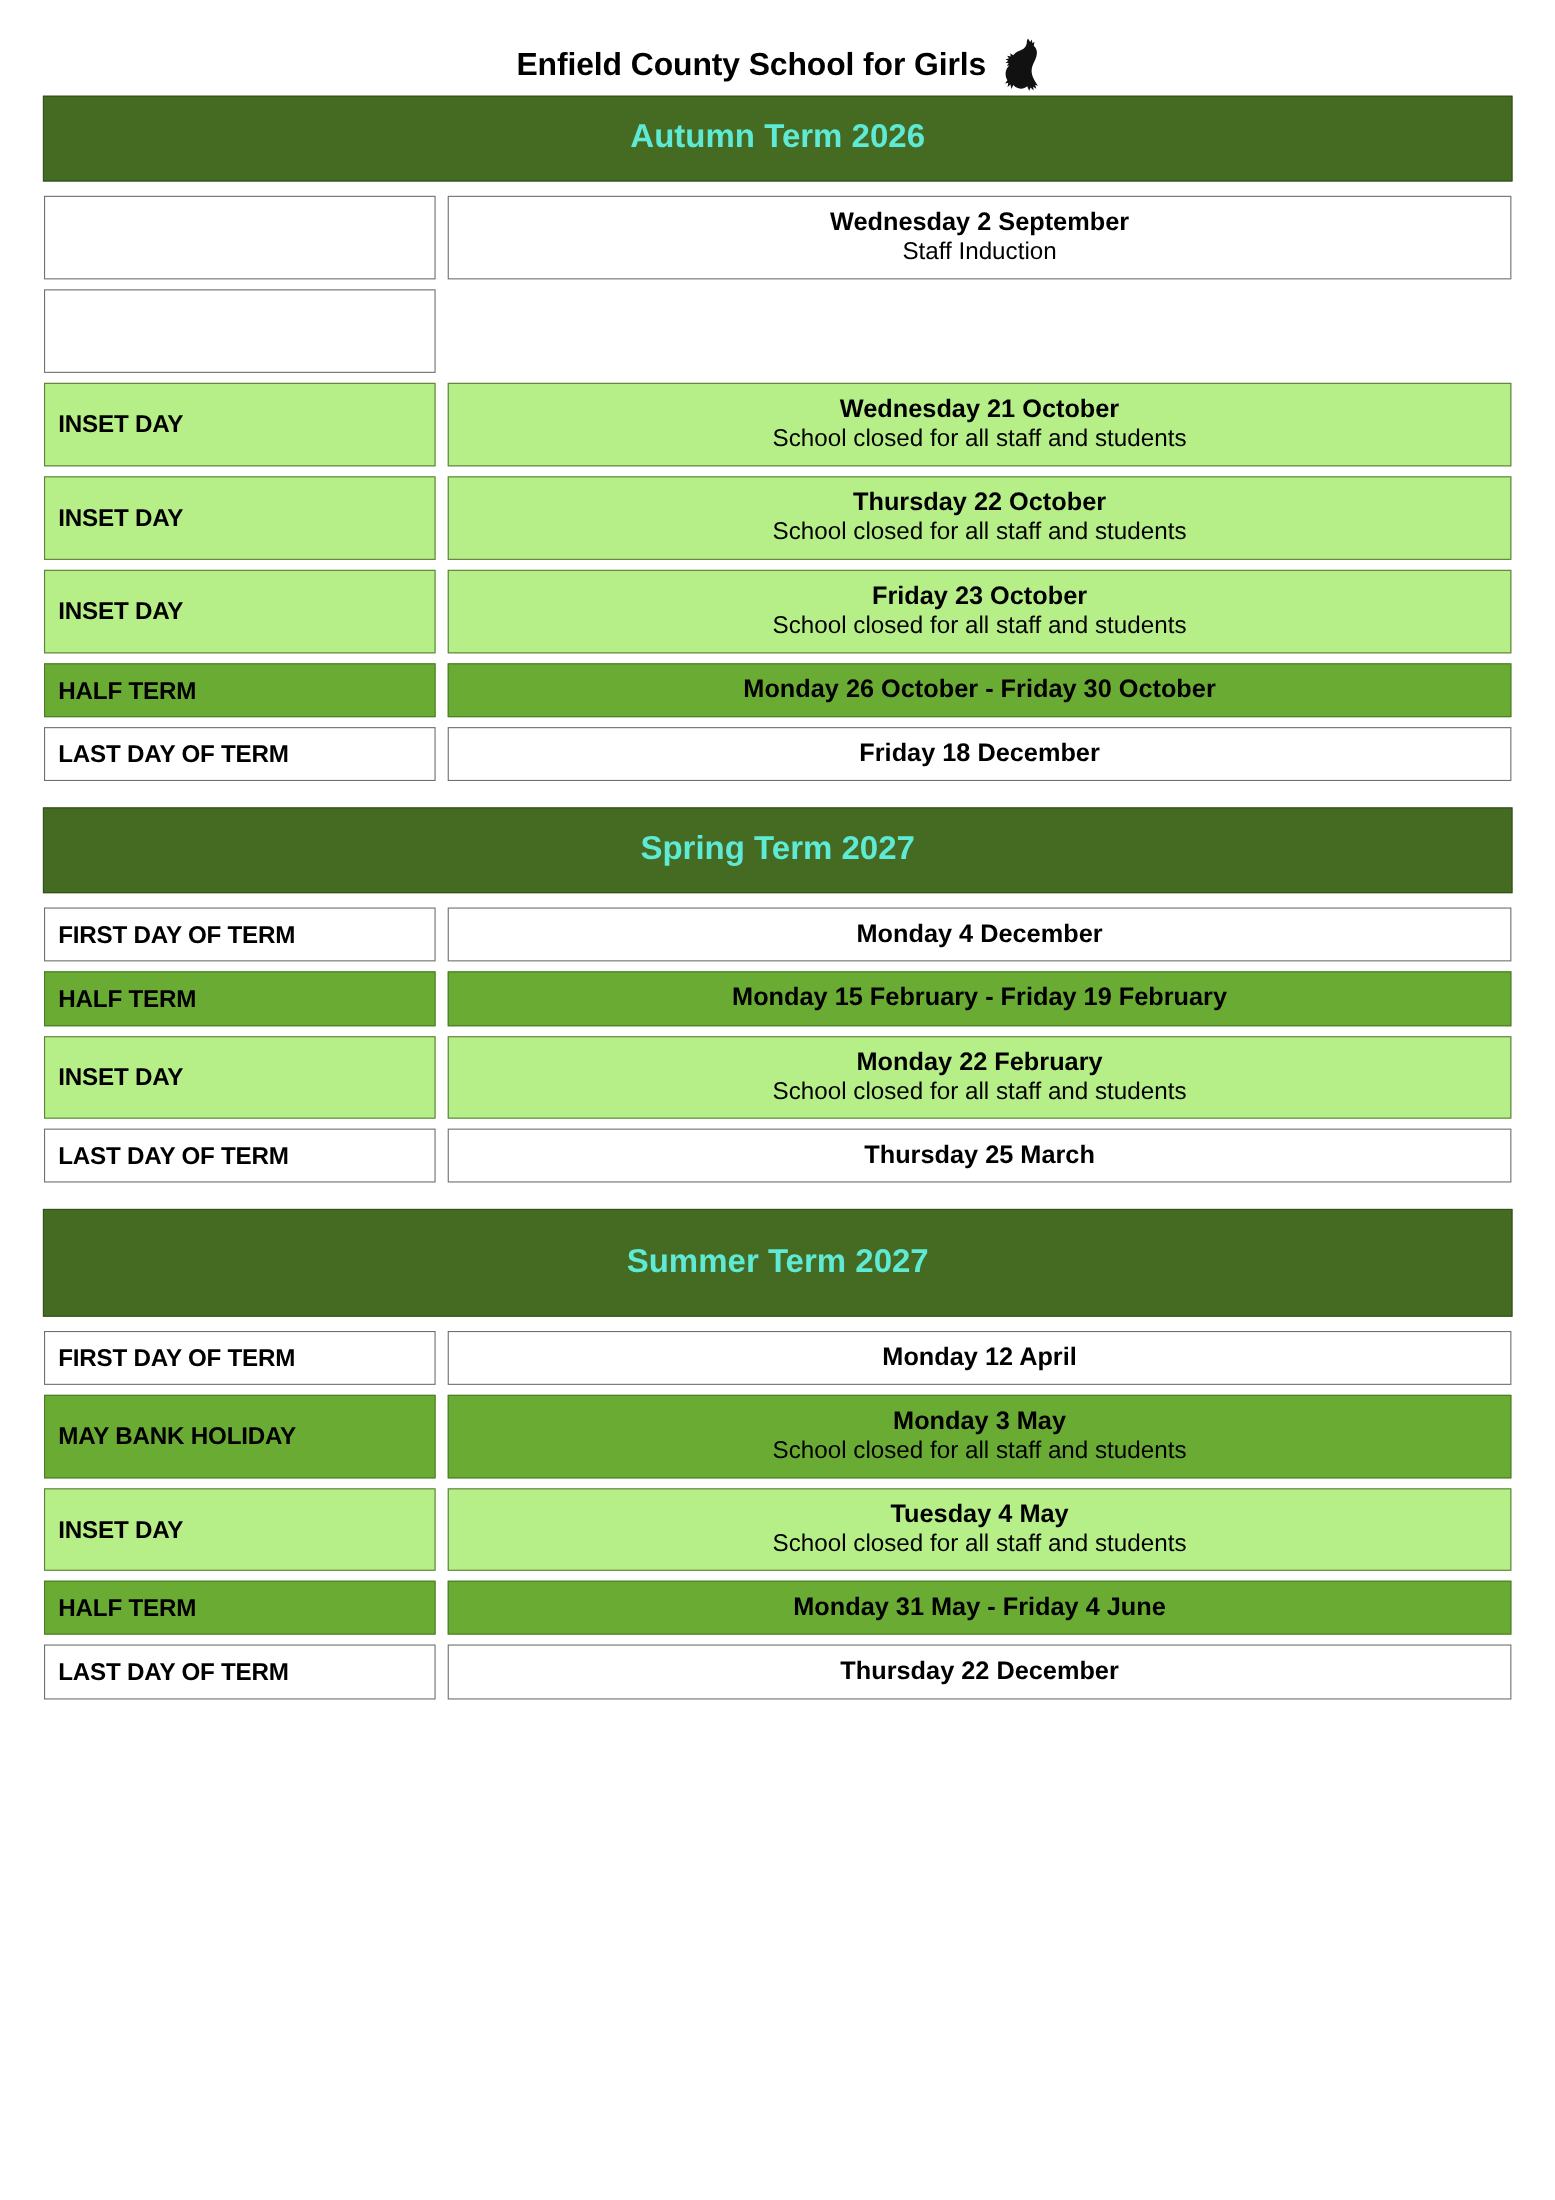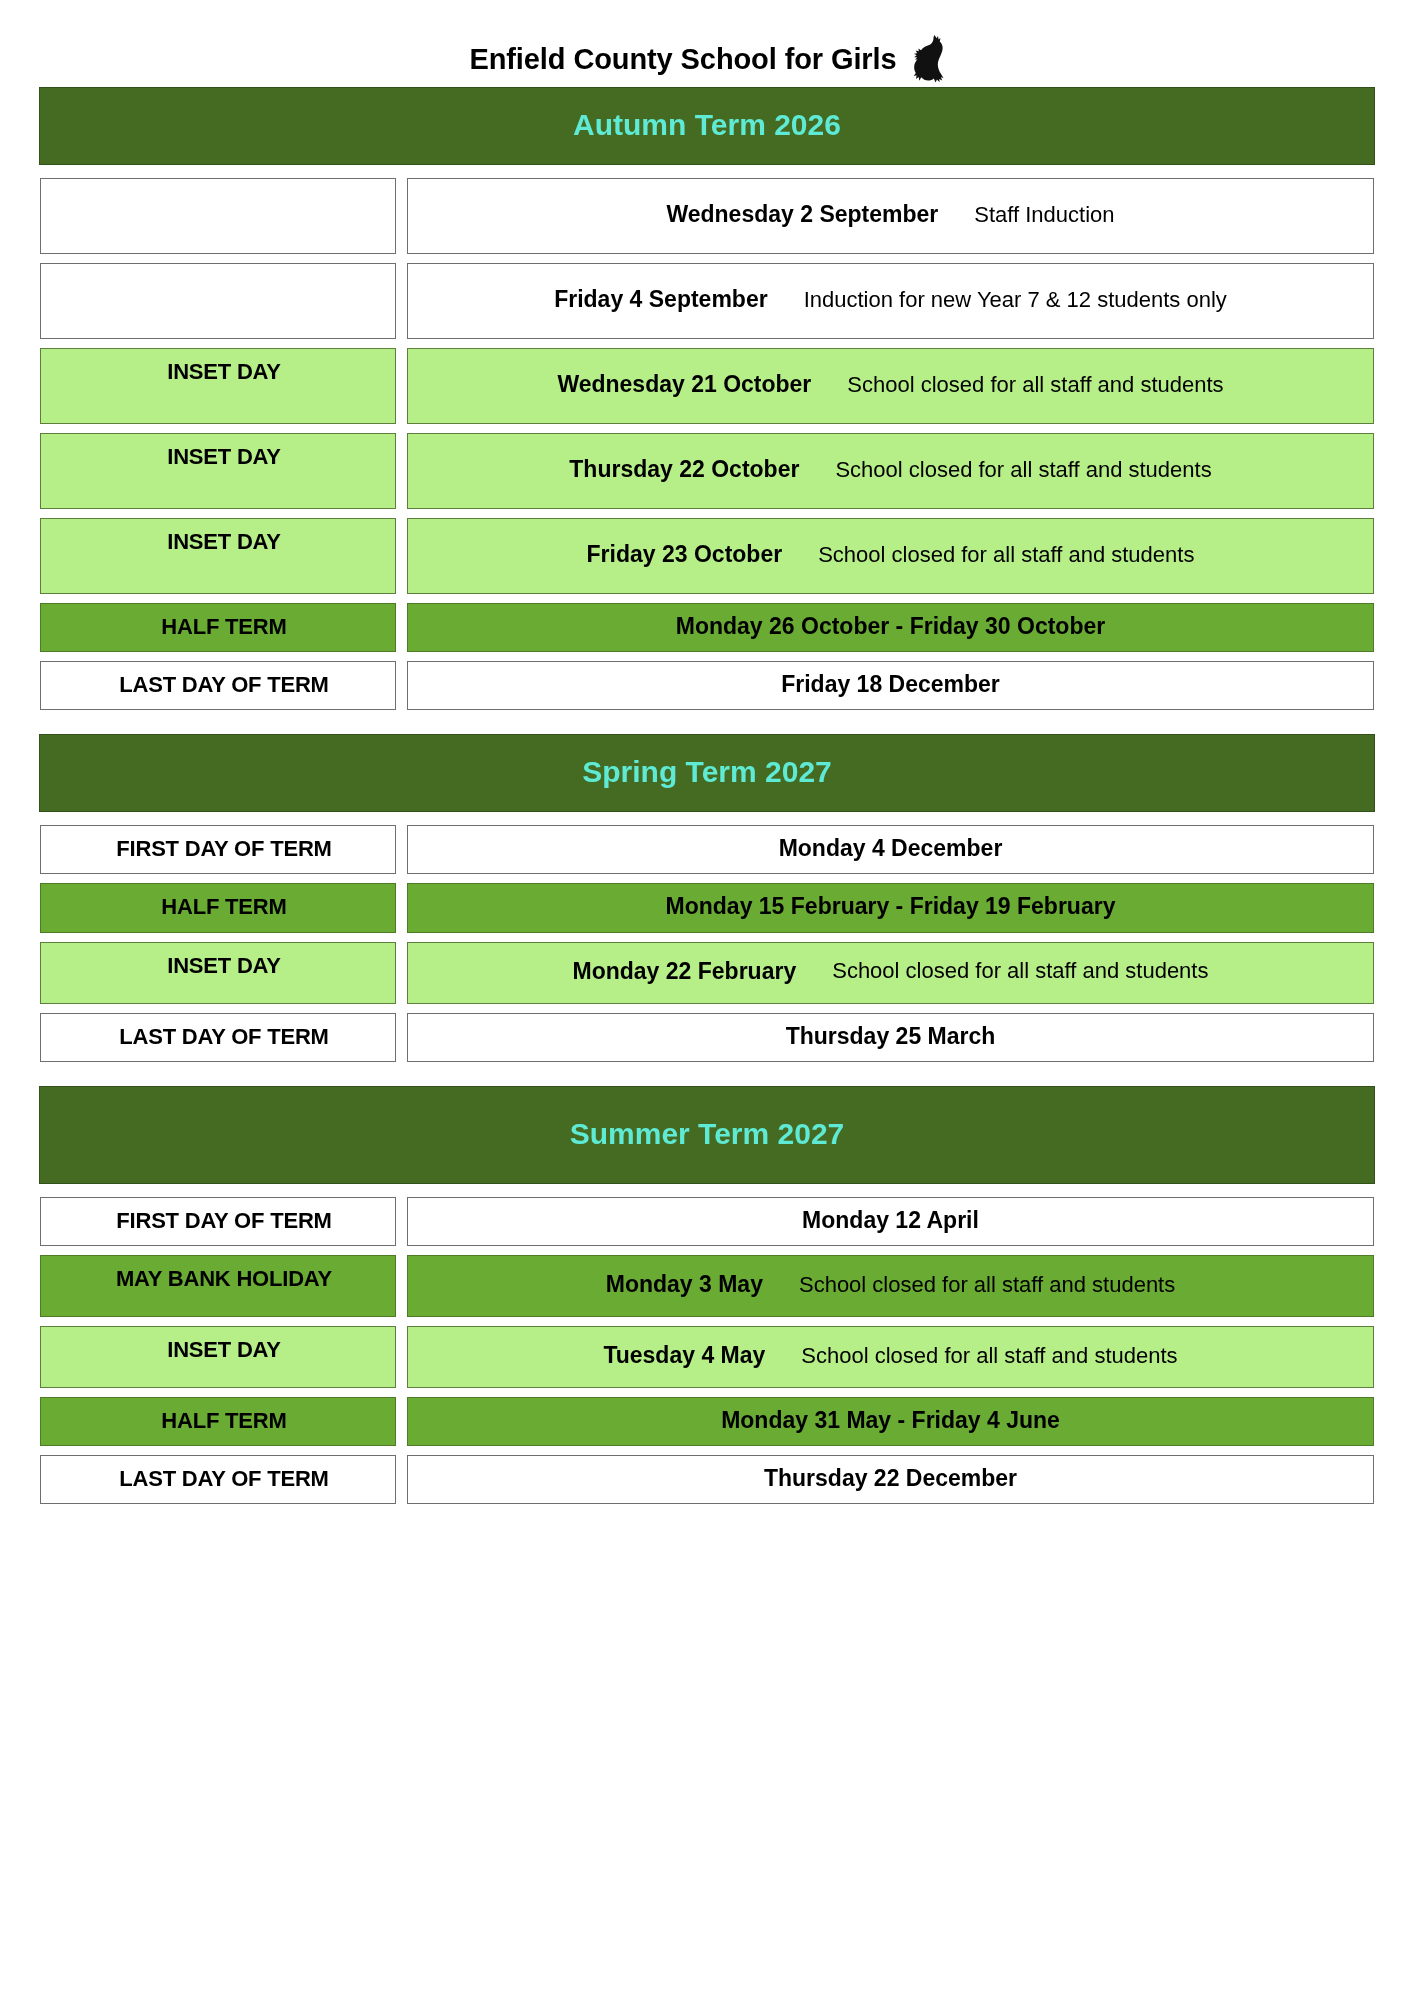--- a/index.html
+++ b/index.html
@@ -72,22 +72,22 @@
   .row {
     display: flex;
     align-items: stretch;
     margin-bottom: 7px;
   }
   .cell {
     box-sizing: border-box;
     border: 1.5px solid #6f6f6f;
     background: #ffffff;
     display: flex;
+    flex-direction: column;
     justify-content: center;
-    gap: 36px;
   }
   .cell-label {
     width: 356px;
     flex: 0 0 356px;
     padding: 10px 0 10px 12px;
     font-size: 22px;
     font-weight: bold;
     letter-spacing: -0.2px;
     align-items: flex-start;
   }
@@ -172,24 +172,20 @@
             </div>
           </td>
         </tr>
         <tr>
           <td>
             <div class="row shade-plain h-tall">
               <div class="cell cell-label empty-label">
                 <span></span>
               </div>
               <div class="cell-gap"></div>
-              <div class="cell cell-detail">
-                <div class="detail-date">Friday 4 September</div>
-                <div class="detail-note">Induction for new Year 7 &amp; 12 students only</div>
-              </div>
             </div>
           </td>
         </tr>
         <tr>
           <td>
             <div class="row shade-light h-tall">
               <div class="cell cell-label">
                 <span>INSET DAY</span>
               </div>
               <div class="cell-gap"></div>

